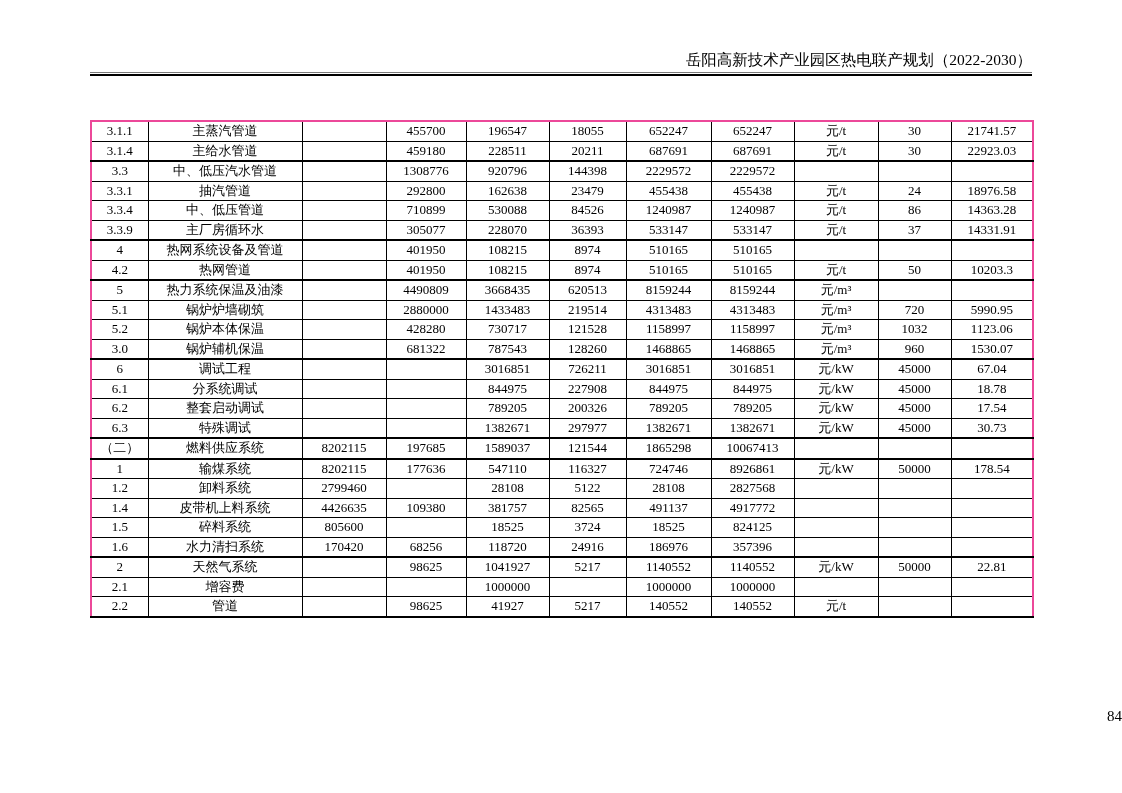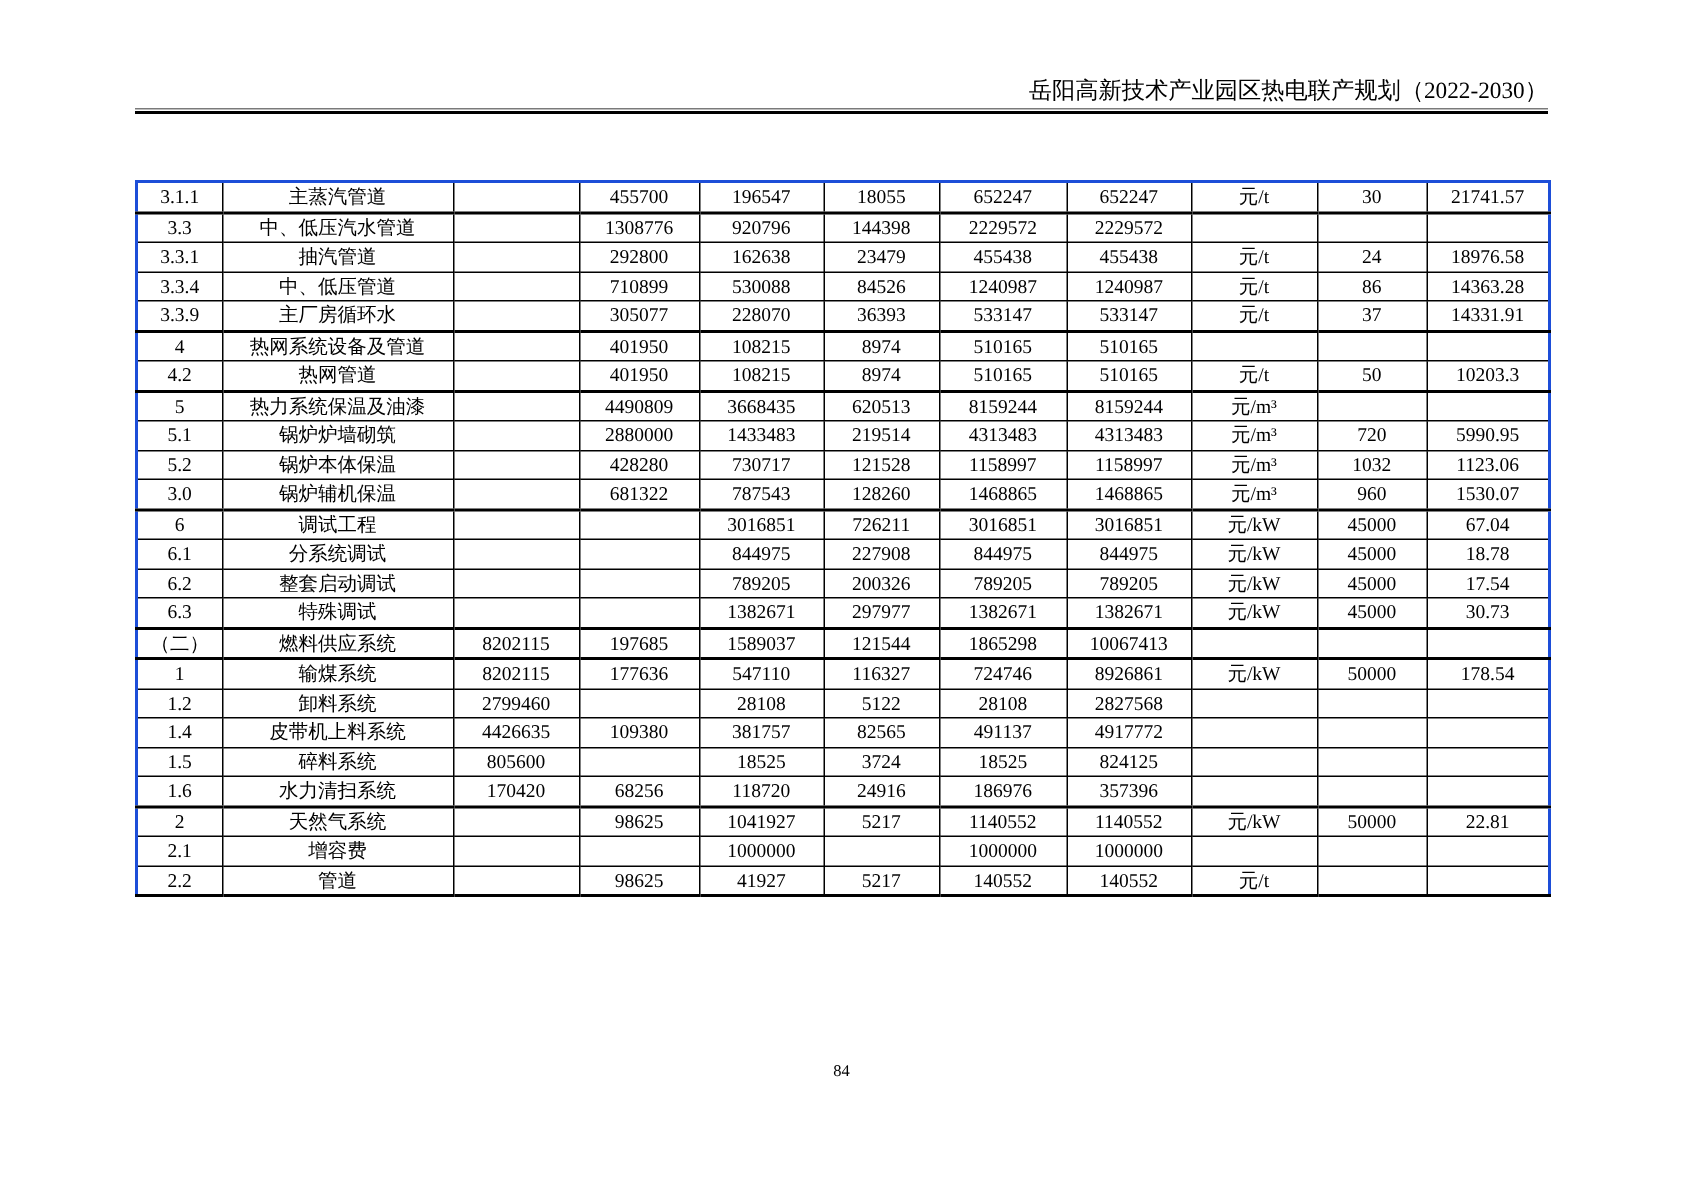--- a/index.html
+++ b/index.html
@@ -29,21 +29,21 @@
     border-top: 1px solid #7a7a7a;
     border-bottom: 2px solid #000000;
   }
   table.cost-table {
     position: absolute;
     left: 90px;
     top: 120px;
     width: 942px;
     border-collapse: collapse;
     table-layout: fixed;
-    border: 2px solid #1d4ed8;
+    border: 2px solid #ec4899;
   }
   table.cost-table td {
     border: 1px solid #000000;
     font-size: 13px;
     text-align: center;
     vertical-align: middle;
     height: 18.5px;
     padding: 0 2px;
     line-height: 1.22;
     overflow: hidden;
@@ -53,22 +53,22 @@
     white-space: normal;
   }
   tr.thick-top td { border-top: 2px solid #000000; }
   tr.tall td { height: 35px; }
   tr:last-child td { border-bottom: 2px solid #000000; }
   .page-number {
     position: absolute;
     top: 708px;
     left: 0;
     width: 100%;
-    text-align: center;
-    font-size: 11px;
+    text-align: right;
+    font-size: 15px;
   }
 </style>
 </head>
 <body data-name="document-page">
 
 <div class="page-header-title" data-name="page-header-title">岳阳高新技术产业园区热电联产规划（2022-2030）</div>
 
 <div class="header-rule" data-name="header-rule"></div>
 
 <table class="cost-table" data-name="cost-table">
@@ -92,20 +92,33 @@
         <td data-name="value-cell"></td>
         <td data-name="value-cell">455700</td>
         <td data-name="value-cell">196547</td>
         <td data-name="value-cell">18055</td>
         <td data-name="value-cell">652247</td>
         <td data-name="value-cell">652247</td>
         <td data-name="unit-cell">元/t</td>
         <td data-name="value-cell">30</td>
         <td data-name="value-cell">21741.57</td>
       </tr>
+      <tr data-name="table-row">
+        <td data-name="row-code-cell">3.1.4</td>
+        <td data-name="row-name-cell">主给水管道</td>
+        <td data-name="value-cell"></td>
+        <td data-name="value-cell">459180</td>
+        <td data-name="value-cell">228511</td>
+        <td data-name="value-cell">20211</td>
+        <td data-name="value-cell">687691</td>
+        <td data-name="value-cell">687691</td>
+        <td data-name="unit-cell">元/t</td>
+        <td data-name="value-cell">30</td>
+        <td data-name="value-cell">22923.03</td>
+      </tr>
       <tr data-name="table-row" class="thick-top">
         <td data-name="row-code-cell">3.3</td>
         <td data-name="row-name-cell">中、低压汽水管道</td>
         <td data-name="value-cell"></td>
         <td data-name="value-cell">1308776</td>
         <td data-name="value-cell">920796</td>
         <td data-name="value-cell">144398</td>
         <td data-name="value-cell">2229572</td>
         <td data-name="value-cell">2229572</td>
         <td data-name="unit-cell"></td>

